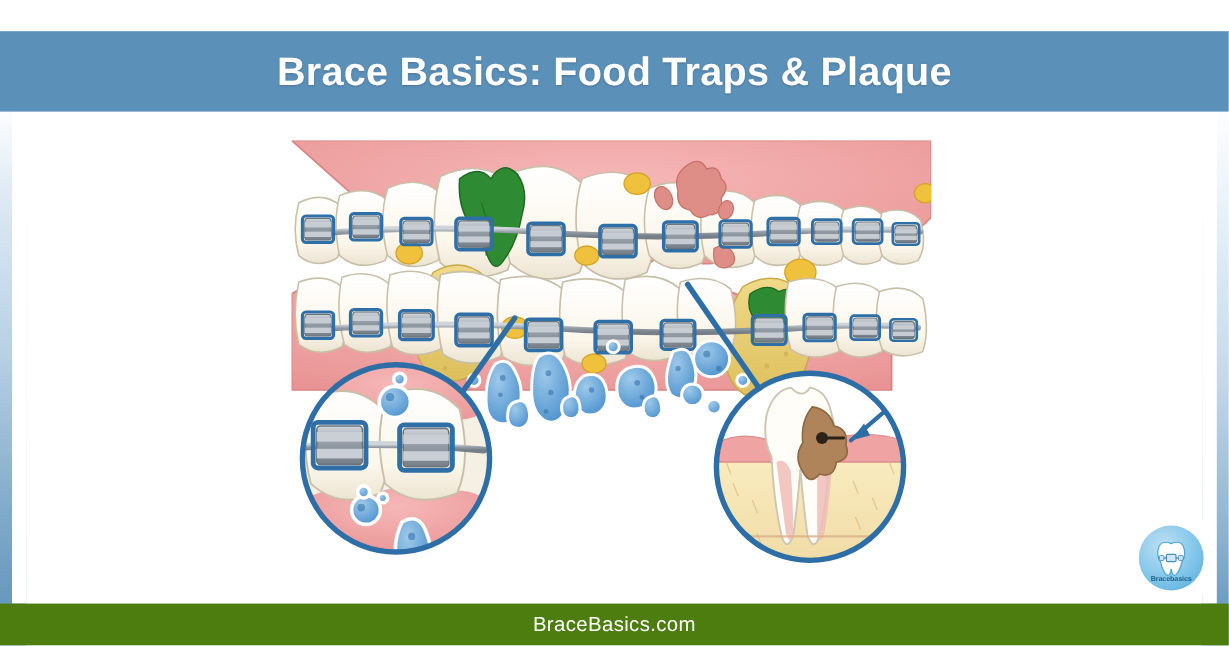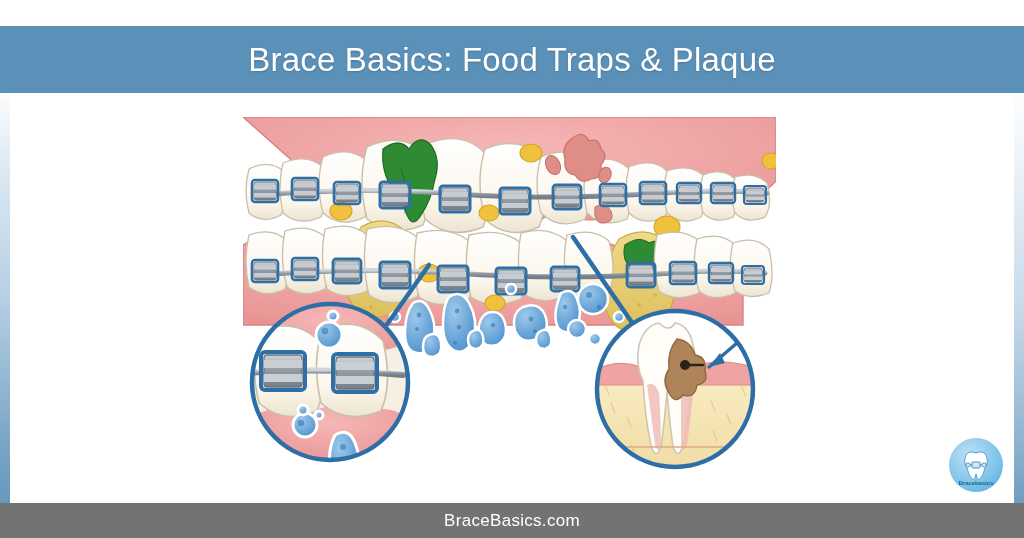--- a/index.html
+++ b/index.html
@@ -18,29 +18,29 @@
   .edge-inner.left{left:10px;}
   .edge-inner.right{right:10px;}
 
   
   .banner{
     position:absolute;left:0;top:26px;width:1024px;height:67px;
     background:#5b90b8;
     display:flex;align-items:center;justify-content:center;
   }
   .banner-title{
-    color:#ffffff;font-size:33px;font-weight:normal;letter-spacing:.2px;
+    color:#ffffff;font-size:33px;font-weight:bold;letter-spacing:.2px;
     text-shadow:0 1px 2px rgba(0,0,0,.18);
     white-space:nowrap;
   }
 
   
   .footer{
     position:absolute;left:0;bottom:0;width:1024px;height:35px;
-    background:#737373;display:flex;align-items:center;justify-content:center;
+    background:#4d7c0f;display:flex;align-items:center;justify-content:center;
   }
   .footer-text{color:#ffffff;font-size:17px;font-weight:normal;letter-spacing:.3px;}
 
   
   .card{position:absolute;left:22px;top:93px;width:980px;height:410px;background:#ffffff;}
 
   
   .stage{position:absolute;left:243px;top:117px;width:533px;height:370px;}
   .illus{position:absolute;left:0;top:0;}
 

